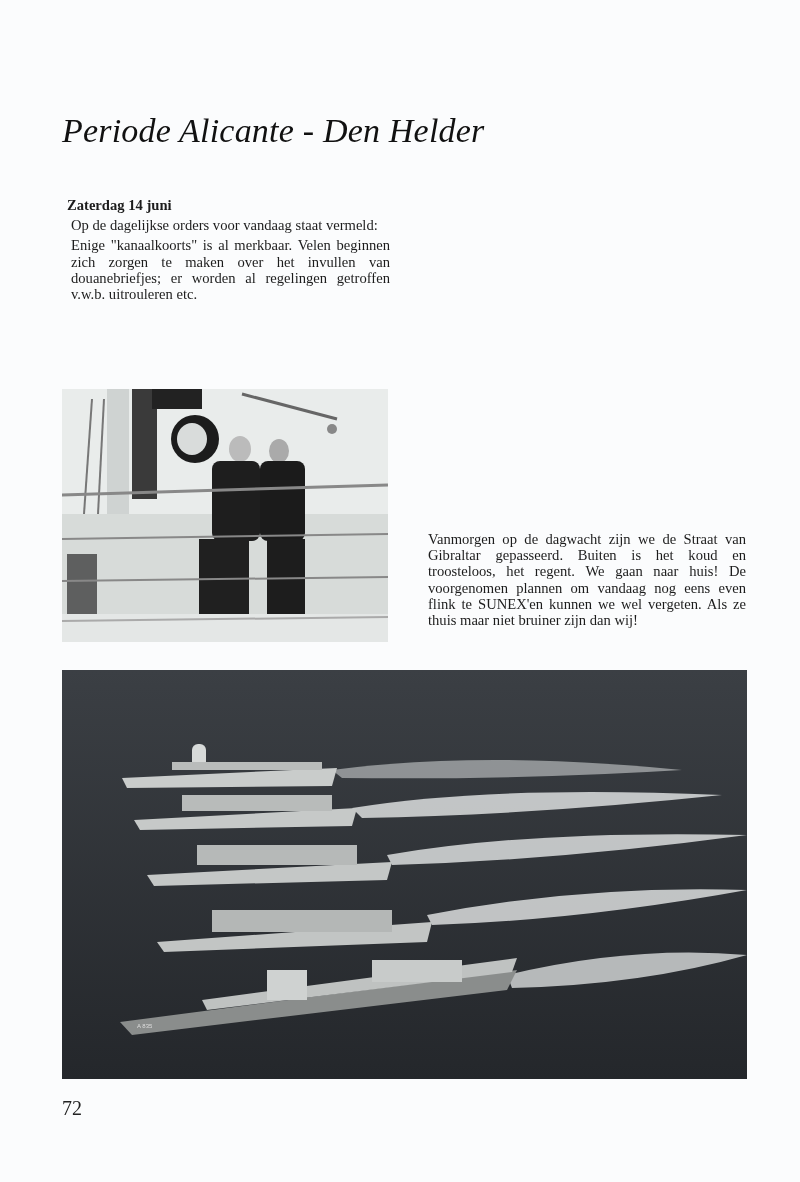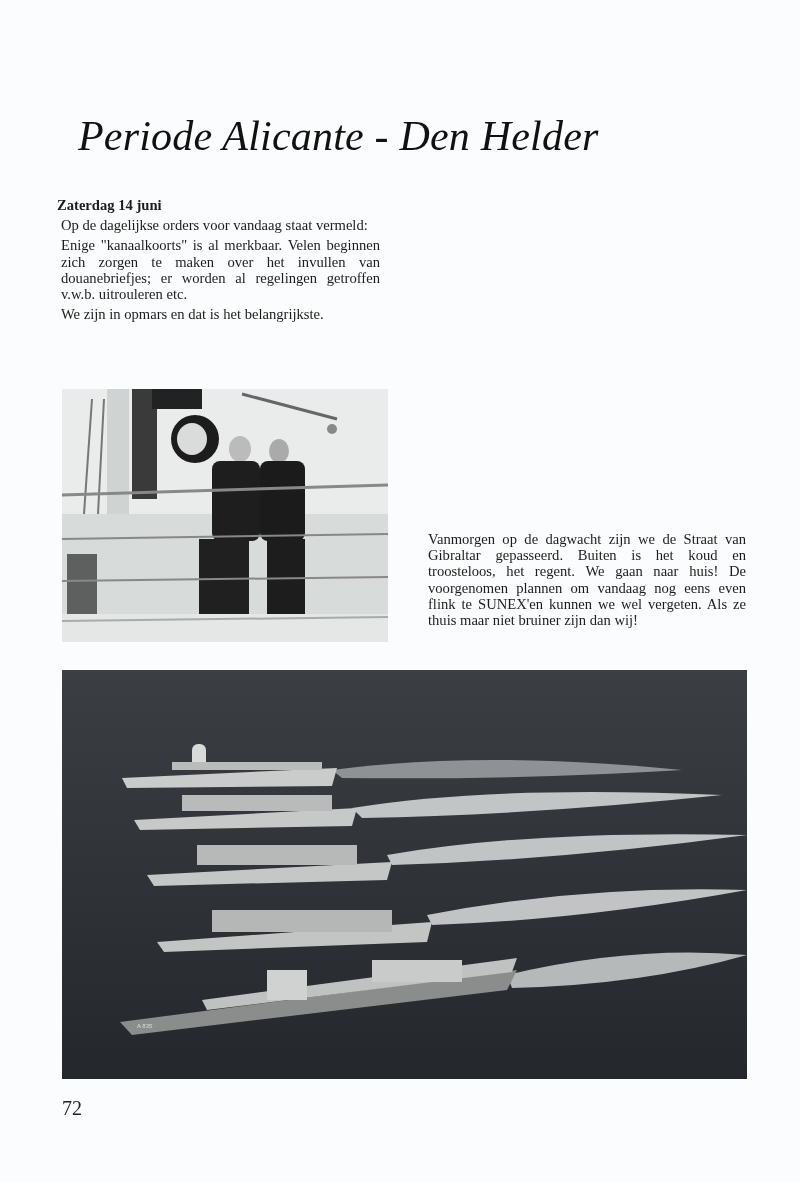--- a/index.html
+++ b/index.html
@@ -3,44 +3,43 @@
 <meta charset="utf-8">
 <style>
   html, body { margin:0; padding:0; }
   body {
     width:800px; height:1182px; position:relative; overflow:hidden;
     background:#fbfcfd; color:#1a1a1a;
     font-family:"Liberation Serif","DejaVu Serif",serif;
   }
   .title {
     position:absolute; left:62px; top:112px;
-    font-size:42px; font-style:italic; font-weight:normal; letter-spacing:0.2px;
-    color:#111; white-space:nowrap;margin-left:16px;
+    font-size:34px; font-style:italic; font-weight:normal; letter-spacing:0.2px;
+    color:#111; white-space:nowrap;
   }
   .section { position:absolute; font-size:14.6px; line-height:16.2px; color:#1c1c1c; }
   .section h2 { margin:0; font-size:14.6px; font-weight:bold; line-height:16.2px; }
   .section p { margin:4px; text-align:justify; }
-  .sec1 { left:57px; top:197px; width:327px; }
+  .sec1 { left:67px; top:197px; width:327px; }
   .sec2 { left:424px; top:527px; width:326px; }
   .photo { position:absolute; overflow:hidden; }
   .photo svg { display:block; }
   .photo1 { left:62px; top:389px; width:326px; height:253px; }
   .photo2 { left:62px; top:670px; width:685px; height:409px; }
   .pagenum { position:absolute; left:62px; top:1097px; font-size:20px; color:#222; }
 </style>
 </head>
 <body>
 
 <div class="title">Periode Alicante - Den Helder</div>
 
 <div class="section sec1">
   <h2>Zaterdag 14 juni</h2>
   <p>Op de dagelijkse orders voor vandaag staat vermeld:</p>
   <p>Enige "kanaalkoorts" is al merkbaar. Velen beginnen zich zorgen te maken over het invullen van douanebriefjes; er worden al regelingen getroffen v.w.b. uitrouleren etc.</p>
-  <p>We zijn in opmars en dat is het belangrijkste.</p>
 </div>
 
 <div class="photo photo1">
   <svg width="326" height="253" viewBox="0 0 326 253">
     <rect width="326" height="253" fill="#e9eceb"></rect>
 
     <rect x="45" y="0" width="22" height="125" fill="#cfd3d2"></rect>
     <rect x="70" y="0" width="25" height="110" fill="#3a3a3a"></rect>
     <rect x="90" y="0" width="50" height="20" fill="#222"></rect>
 

